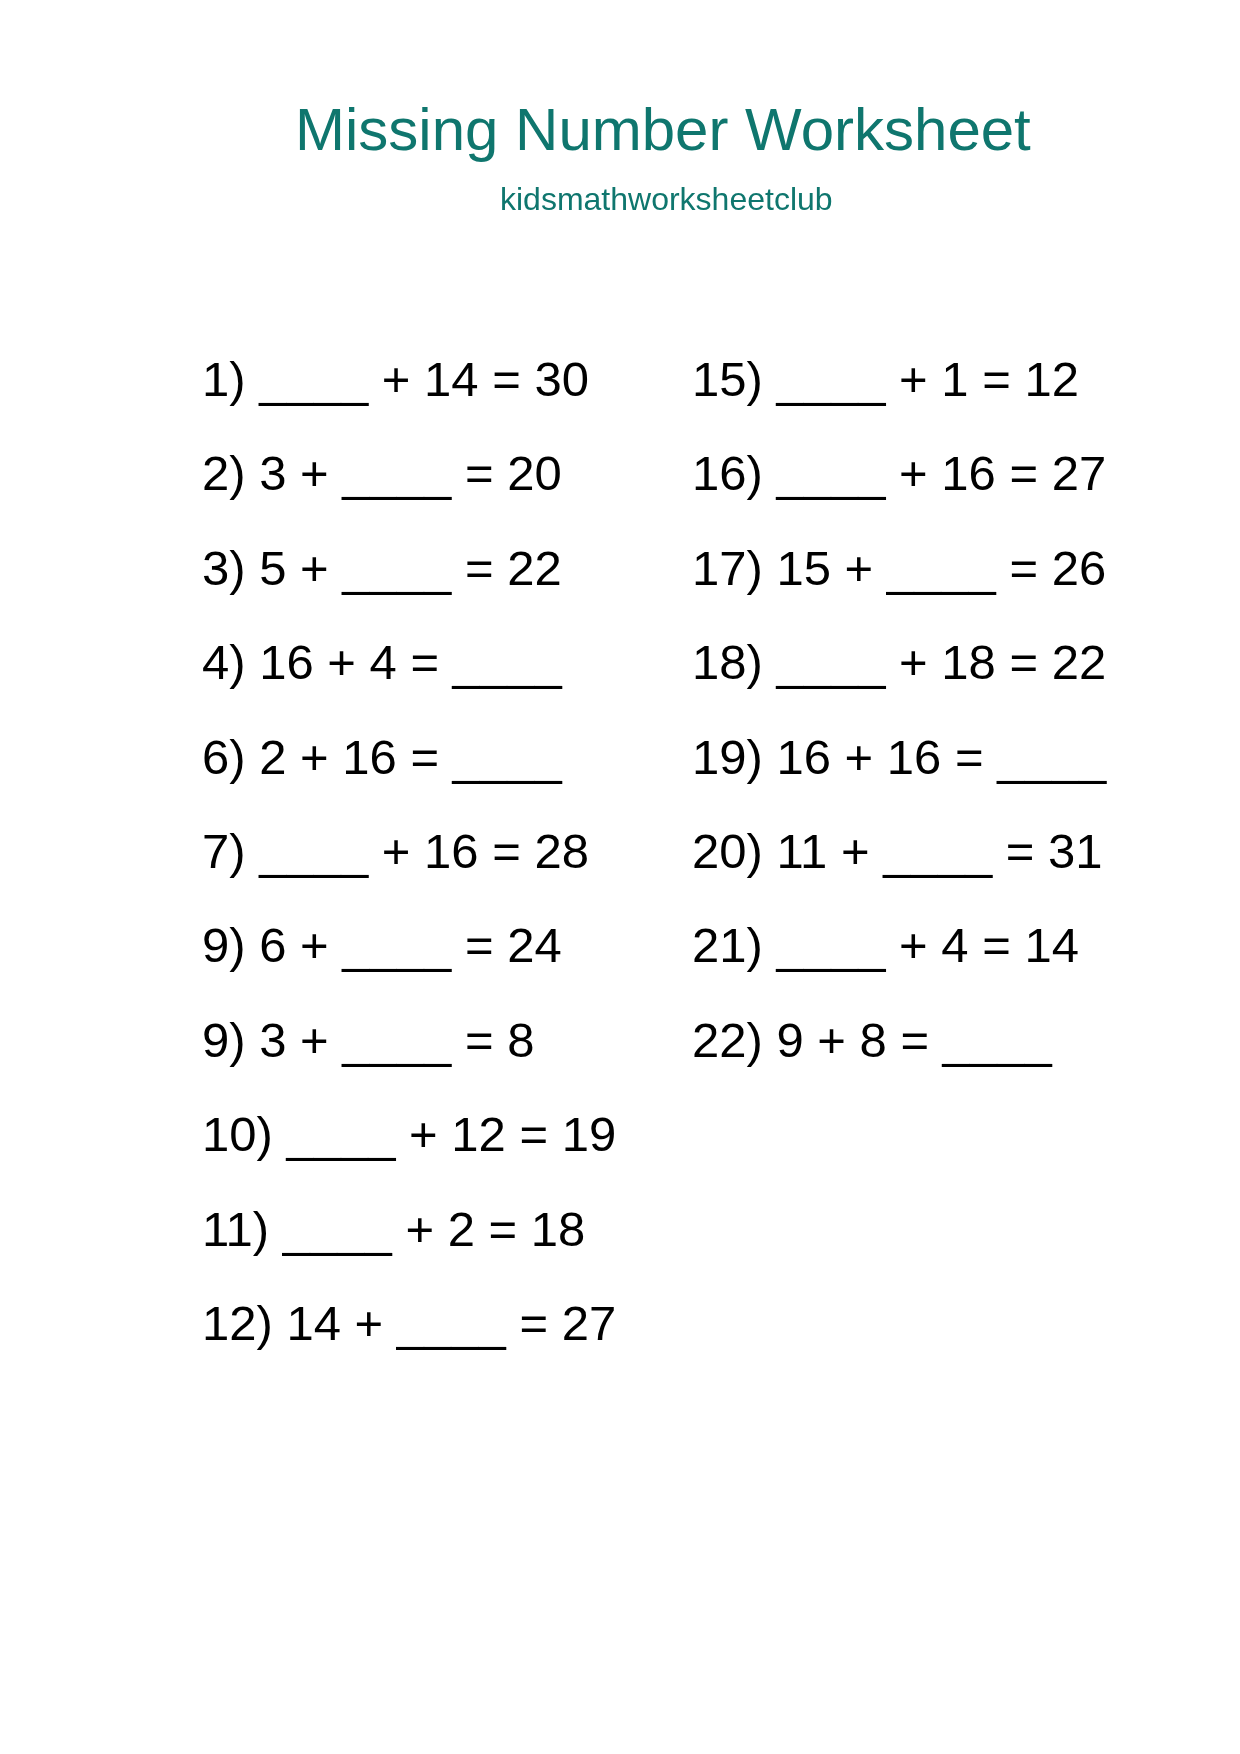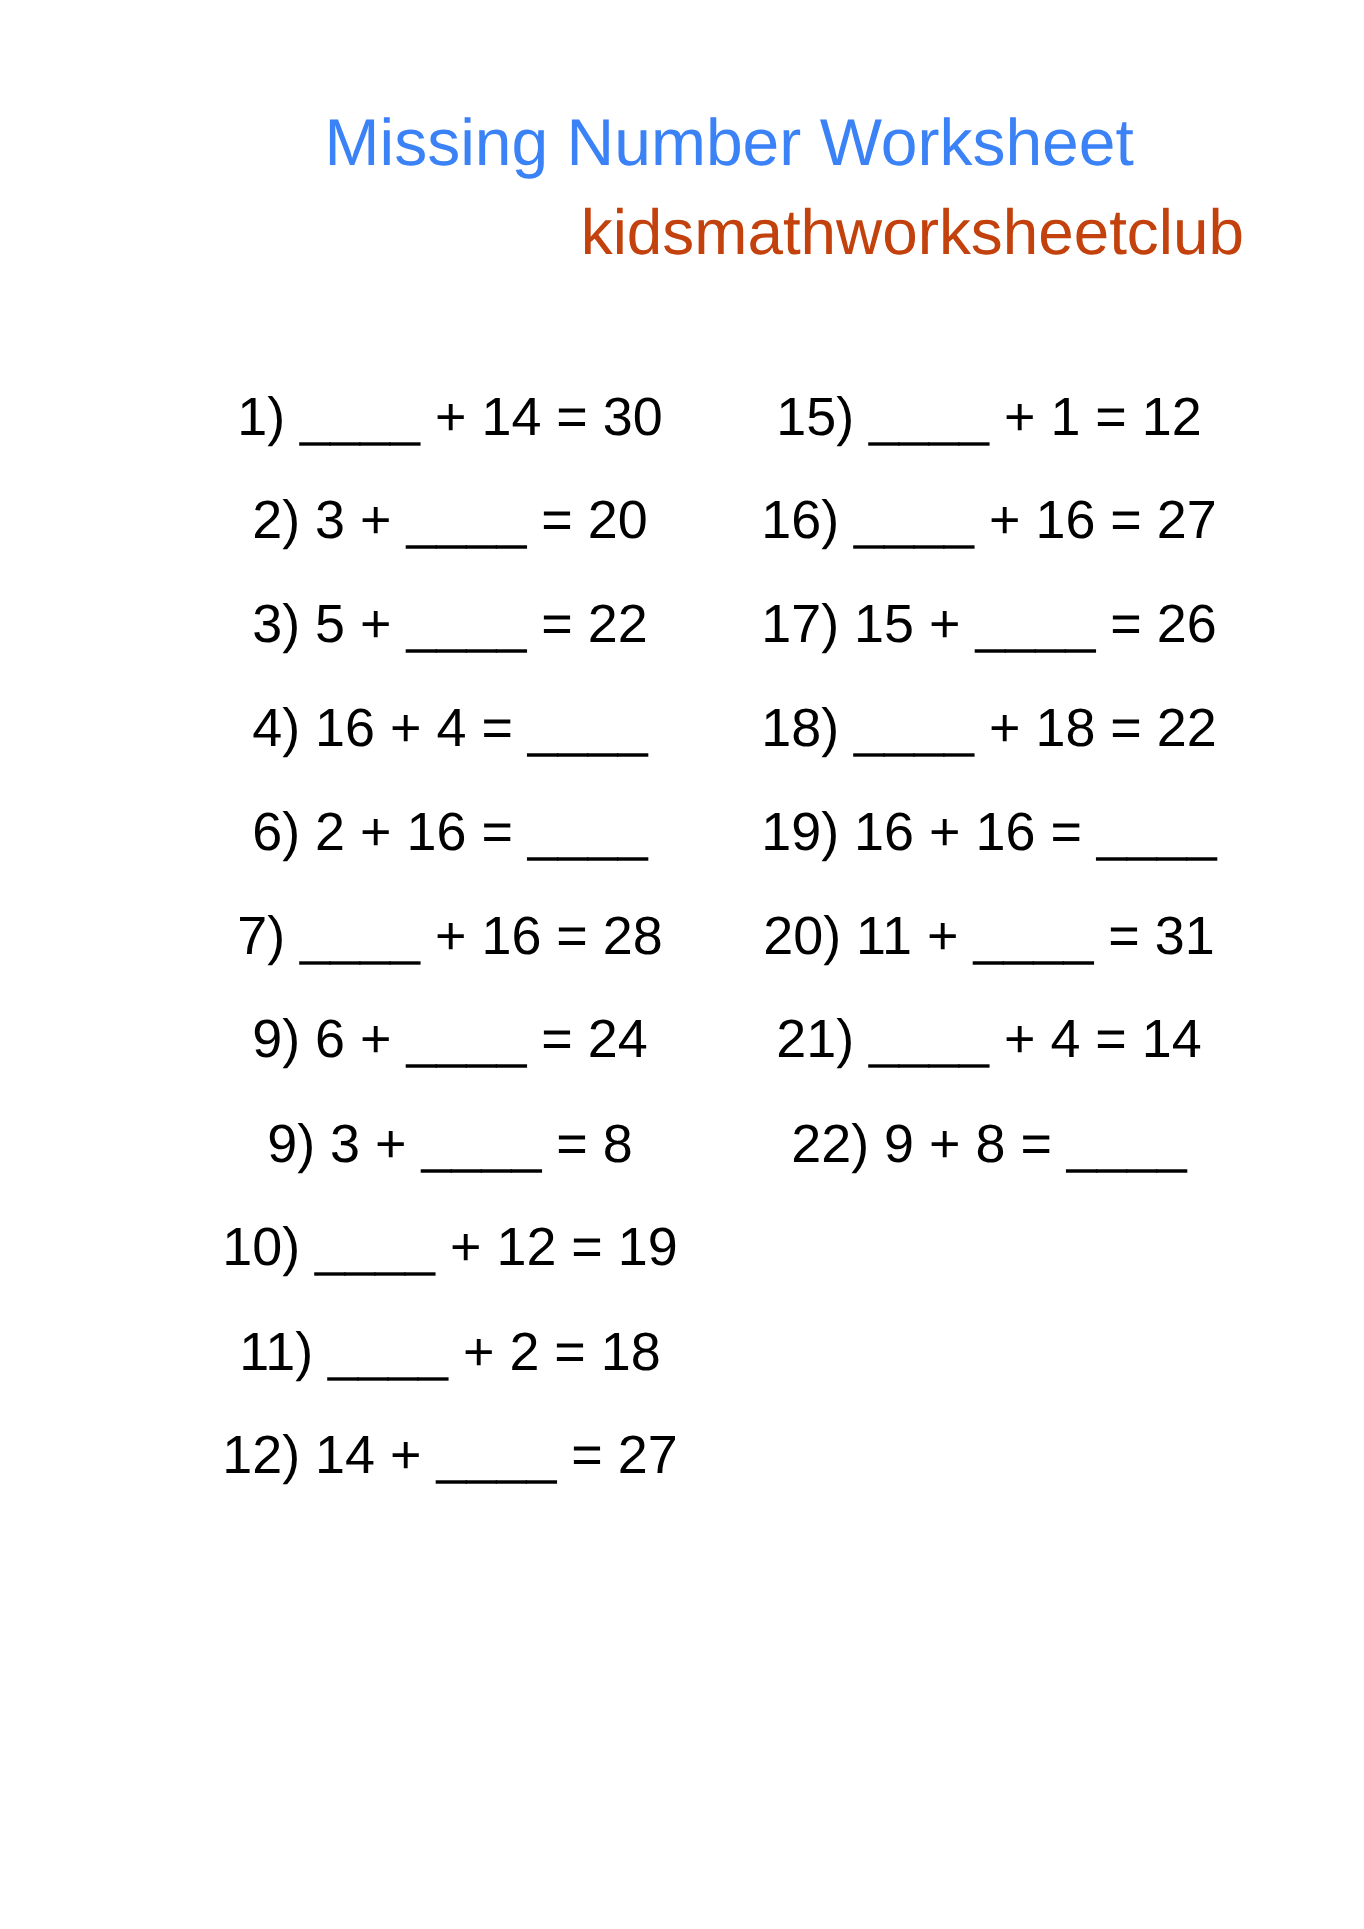--- a/index.html
+++ b/index.html
@@ -18,39 +18,37 @@
   }
   .title {
     position: absolute;
     left: 295px;
     top: 100px;
     margin: 0;
     font-size: 60px;
     font-weight: 400;
     line-height: 1;
     white-space: nowrap;
-    color: #3b82f6;
+    color: #0f766e;
   }
   .brand {
     position: absolute;
     left: 500px;
     top: 183px;
-    font-size: 58px;
+    font-size: 32px;
     font-weight: 400;
     line-height: 1;
     white-space: nowrap;
-    color: #c2410c;
-    margin-left: 28px;
+    color: #0f766e;
   }
   .col {
     position: absolute;
     top: 332px;
     font-size: 49px;
     color: #000000;
-    text-align: center;
   }
   .col-left  { left: 202px; }
   .col-right { left: 692px; }
   .row {
     height: 94.4px;
     line-height: 94.4px;
     white-space: pre;
   }
 </style>
 </head>

